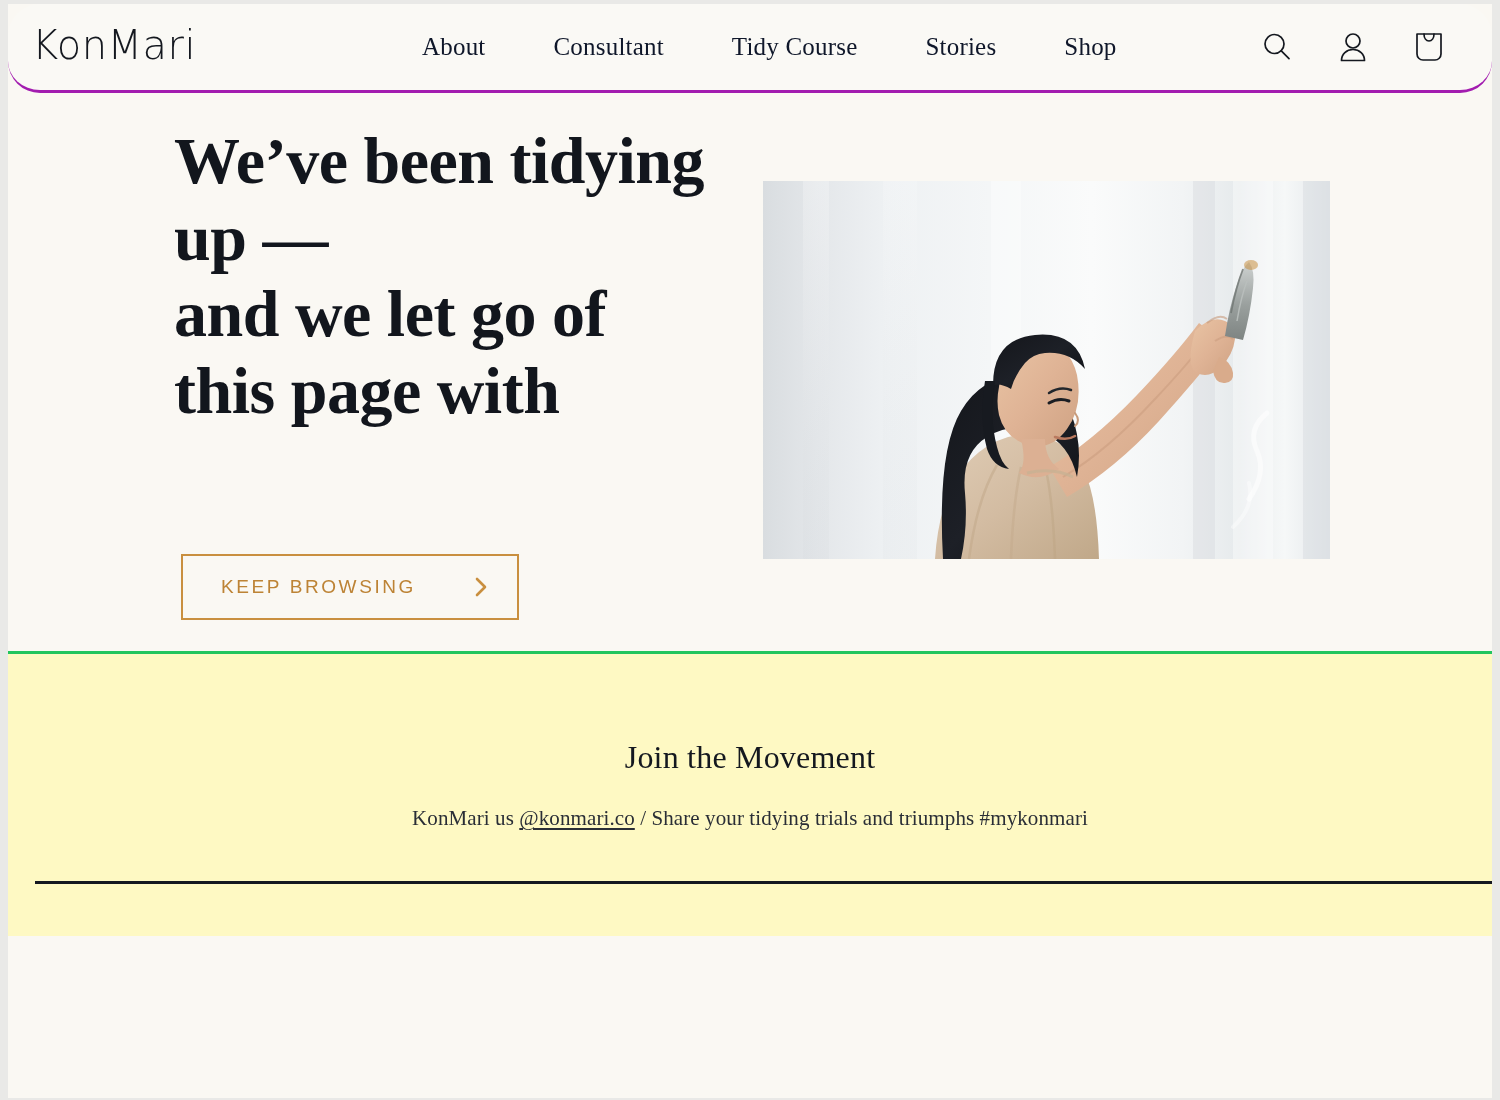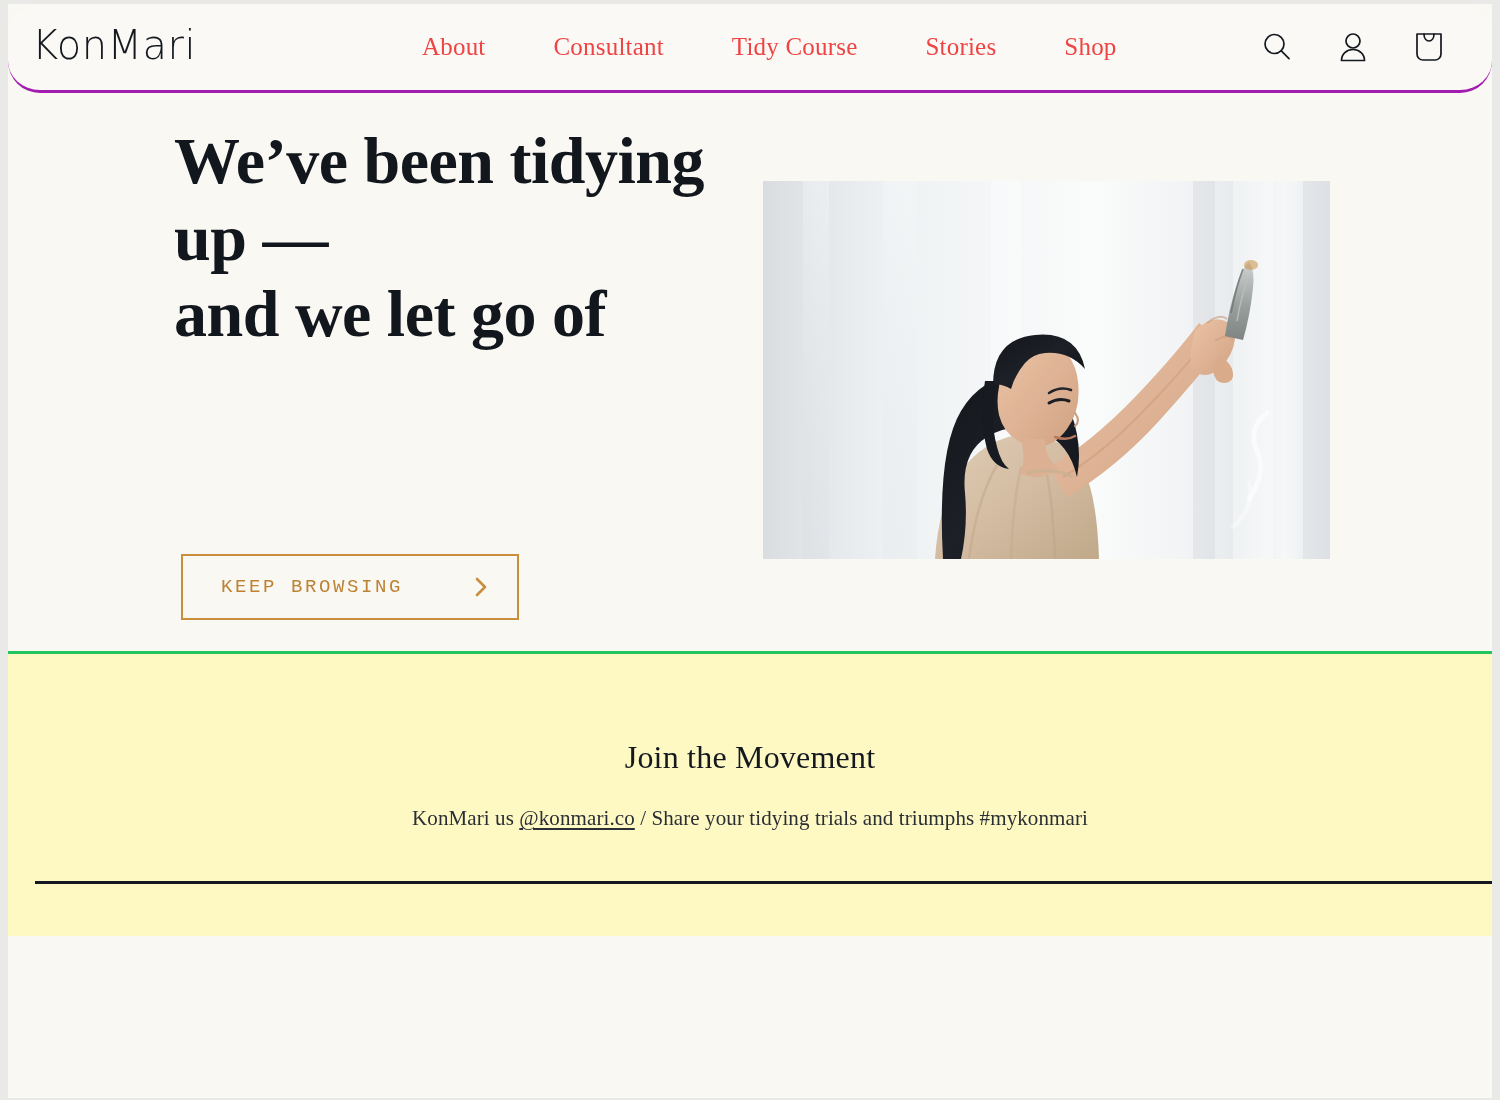--- a/index.html
+++ b/index.html
@@ -55,21 +55,21 @@
     position: absolute;
     left: 380px;
     top: 0;
     height: 86px;
     display: flex;
     align-items: center;
     gap: 0;
   }
   .nav-item {
     font-size: 25px;
-    color: #ef4444;
+    color: #0f172a;
     padding: 0 34px;
     cursor: pointer;
     white-space: nowrap;
     letter-spacing: .2px;
   }
 
   .header-icons {
     position: absolute;
     right: 46px;
     top: 0;
@@ -120,21 +120,21 @@
     align-items: center;
     justify-content: space-between;
     padding: 0 26px 0 38px;
     cursor: pointer;
     text-decoration: none;
   }
   .cta-label {
     font-size: 19px;
     letter-spacing: 2.6px;
     color: #bd8335;
-    font-family: Liberation Mono, monospace;
+    font-family: Liberation Sans, sans-serif;
   }
   .cta-arrow {
     width: 20px; height: 26px;
     color: #c98f3f;
     flex: none;
   }
   .cta-arrow svg { display:block; width:100%; height:100%; }
 
   
   .photo {
@@ -229,20 +229,21 @@
 
     </div>
   </header>
 
   <section class="hero">
 
     <h1 class="headline">
       <span class="ln">We’ve been tidying</span>
       <span class="ln">up —</span>
       <span class="ln">and we let go of</span>
+      <span class="ln">this page with</span>
     </h1>
 
     <a class="cta">
       <span class="cta-label">KEEP BROWSING</span>
       <span class="cta-arrow">
         <svg viewBox="0 0 20 26" fill="none" stroke="currentColor" stroke-width="2.6" stroke-linecap="round" stroke-linejoin="round">
           <polyline points="6,5 14,13 6,21"></polyline>
         </svg>
       </span>
     </a>

